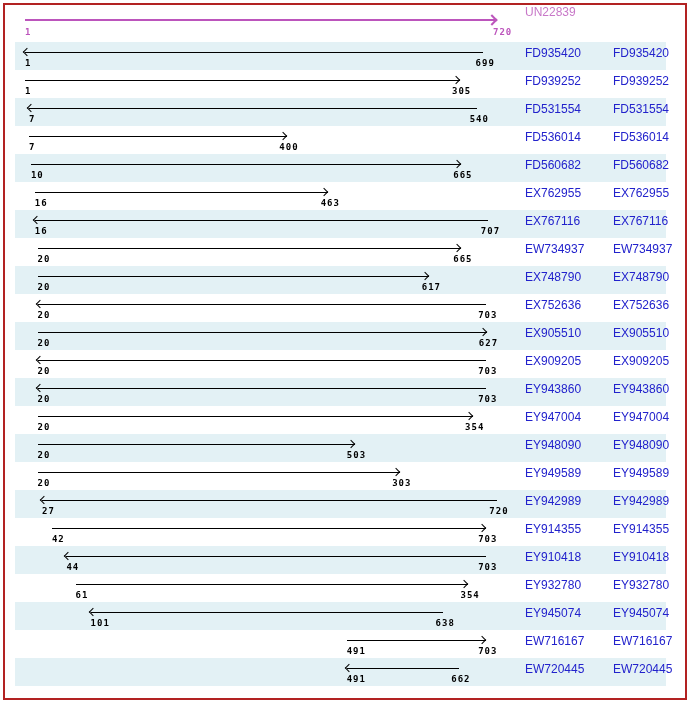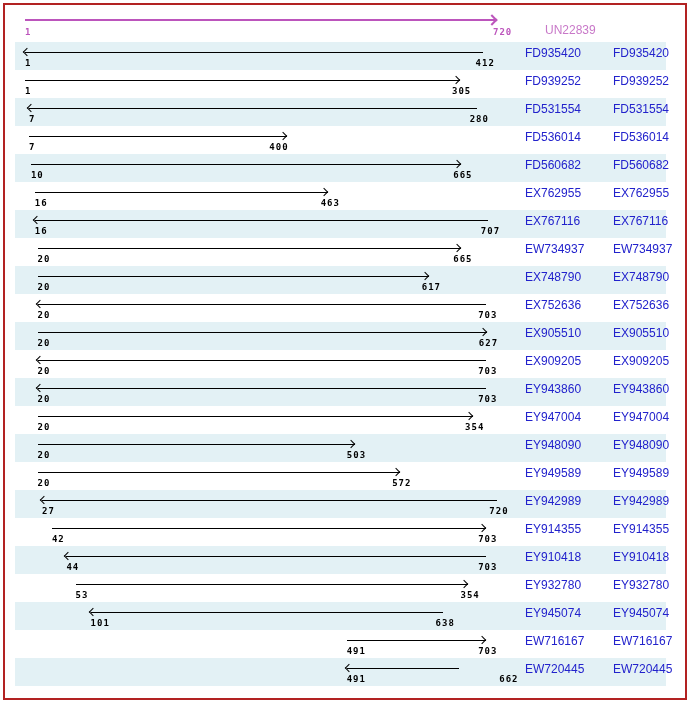--- a/index.html
+++ b/index.html
@@ -24,23 +24,23 @@
     border:solid var(--ref);border-width:2px 2px 0 0;transform:rotate(45deg);
   }
   .ref-coord{
     position:absolute;top:22px;
     font:bold 9px "DejaVu Sans Mono","Liberation Mono",monospace;
     letter-spacing:1px;color:var(--ref);white-space:nowrap;
   }
   .ref-start{left:20px;}
   .ref-end{left:488px;}
   .ref-label{
-    position:absolute;left:520px;top:18px;
+    position:absolute;left:520px;top:0;
     font:12px "Liberation Sans","DejaVu Sans",sans-serif;
-    color:var(--reflabel);text-decoration:none;cursor:pointer;white-space:nowrap;margin-left:20px;
+    color:var(--reflabel);text-decoration:none;cursor:pointer;white-space:nowrap;
   }
   
   #rows{position:absolute;left:10px;top:37px;width:651px;}
   .arow{position:relative;height:28px;width:651px;}
   .arow.alt{background:var(--rowbg);}
   .aline{position:absolute;top:10px;height:1px;background:var(--arrow);}
   .chev{
     position:absolute;top:7px;width:6px;height:6px;
     border:solid var(--arrow);border-width:1px 1px 0 0;
   }
@@ -71,45 +71,45 @@
     <span class="ref-coord ref-start">1</span>
     <span class="ref-coord ref-end">720</span>
     <a class="ref-label">UN22839</a>
   </div>
 
   <div id="rows">
       <div class="arow alt">
     <div class="aline" style="left: 10px; width: 458.2px;"></div>
     <span class="chev left" style="left: 9px;"></span>
     <span class="coord c-start" style="left: 10px;">1</span>
-    <span class="coord c-end" style="left: 470.2px;">412</span>
+    <span class="coord c-end" style="left: 470.2px;">699</span>
     <a class="acc acc1">FD935420</a>
     <a class="acc acc2">FD935420</a>
   </div>
       <div class="arow">
     <div class="aline" style="left: 10px; width: 434.6px;"></div>
     <span class="chev right" style="left: 437.6px;"></span>
     <span class="coord c-start" style="left: 10px;">1</span>
     <span class="coord c-end" style="left: 446.6px;">305</span>
     <a class="acc acc1">FD939252</a>
     <a class="acc acc2">FD939252</a>
   </div>
       <div class="arow alt">
     <div class="aline" style="left: 13.9px; width: 448.4px;"></div>
     <span class="chev left" style="left: 12.9px;"></span>
     <span class="coord c-start" style="left: 13.9px;">7</span>
-    <span class="coord c-end" style="left: 464.3px;">280</span>
+    <span class="coord c-end" style="left: 464.3px;">540</span>
     <a class="acc acc1">FD531554</a>
     <a class="acc acc2">FD531554</a>
   </div>
       <div class="arow">
     <div class="aline" style="left: 13.9px; width: 258px;"></div>
     <span class="chev right" style="left: 264.9px;"></span>
     <span class="coord c-start" style="left: 13.9px;">7</span>
-    <span class="coord c-end" style="left: 264px;">400</span>
+    <span class="coord c-end" style="left: 274px;">400</span>
     <a class="acc acc1">FD536014</a>
     <a class="acc acc2">FD536014</a>
   </div>
       <div class="arow alt">
     <div class="aline" style="left: 15.9px; width: 430px;"></div>
     <span class="chev right" style="left: 438.9px;"></span>
     <span class="coord c-start" style="left: 15.9px;">10</span>
     <span class="coord c-end" style="left: 447.9px;">665</span>
     <a class="acc acc1">FD560682</a>
     <a class="acc acc2">FD560682</a>
@@ -191,21 +191,21 @@
     <span class="chev right" style="left: 332.5px;"></span>
     <span class="coord c-start" style="left: 22.5px;">20</span>
     <span class="coord c-end" style="left: 341.5px;">503</span>
     <a class="acc acc1">EY948090</a>
     <a class="acc acc2">EY948090</a>
   </div>
       <div class="arow">
     <div class="aline" style="left: 22.5px; width: 362.4px;"></div>
     <span class="chev right" style="left: 377.8px;"></span>
     <span class="coord c-start" style="left: 22.5px;">20</span>
-    <span class="coord c-end" style="left: 386.8px;">572</span>
+    <span class="coord c-end" style="left: 386.8px;">303</span>
     <a class="acc acc1">EY949589</a>
     <a class="acc acc2">EY949589</a>
   </div>
       <div class="arow alt">
     <div class="aline" style="left: 27.1px; width: 454.9px;"></div>
     <span class="chev left" style="left: 26.1px;"></span>
     <span class="coord c-start" style="left: 27.1px;">27</span>
     <span class="coord c-end" style="left: 484px;">720</span>
     <a class="acc acc1">EY942989</a>
     <a class="acc acc2">EY942989</a>
@@ -222,21 +222,21 @@
     <div class="aline" style="left: 51.4px; width: 419.5px;"></div>
     <span class="chev left" style="left: 50.4px;"></span>
     <span class="coord c-start" style="left: 51.4px;">44</span>
     <span class="coord c-end" style="left: 472.8px;">703</span>
     <a class="acc acc1">EY910418</a>
     <a class="acc acc2">EY910418</a>
   </div>
       <div class="arow">
     <div class="aline" style="left: 60.5px; width: 392.6px;"></div>
     <span class="chev right" style="left: 446.1px;"></span>
-    <span class="coord c-start" style="left: 60.5px;">53</span>
+    <span class="coord c-start" style="left: 60.5px;">61</span>
     <span class="coord c-end" style="left: 455.1px;">354</span>
     <a class="acc acc1">EY932780</a>
     <a class="acc acc2">EY932780</a>
   </div>
       <div class="arow alt">
     <div class="aline" style="left: 75.6px; width: 352.5px;"></div>
     <span class="chev left" style="left: 74.6px;"></span>
     <span class="coord c-start" style="left: 75.6px;">101</span>
     <span class="coord c-end" style="left: 430.2px;">638</span>
     <a class="acc acc1">EY945074</a>
@@ -247,18 +247,18 @@
     <span class="chev right" style="left: 463.8px;"></span>
     <span class="coord c-start" style="left: 331.7px;">491</span>
     <span class="coord c-end" style="left: 472.8px;">703</span>
     <a class="acc acc1">EW716167</a>
     <a class="acc acc2">EW716167</a>
   </div>
       <div class="arow alt">
     <div class="aline" style="left: 331.7px; width: 112.3px;"></div>
     <span class="chev left" style="left: 330.7px;"></span>
     <span class="coord c-start" style="left: 331.7px;">491</span>
-    <span class="coord c-end" style="left: 445.9px; margin-left: 48px;">662</span>
+    <span class="coord c-end" style="left: 445.9px;">662</span>
     <a class="acc acc1">EW720445</a>
     <a class="acc acc2">EW720445</a>
   </div>
     </div>
 </div>
 
 </body></html>

